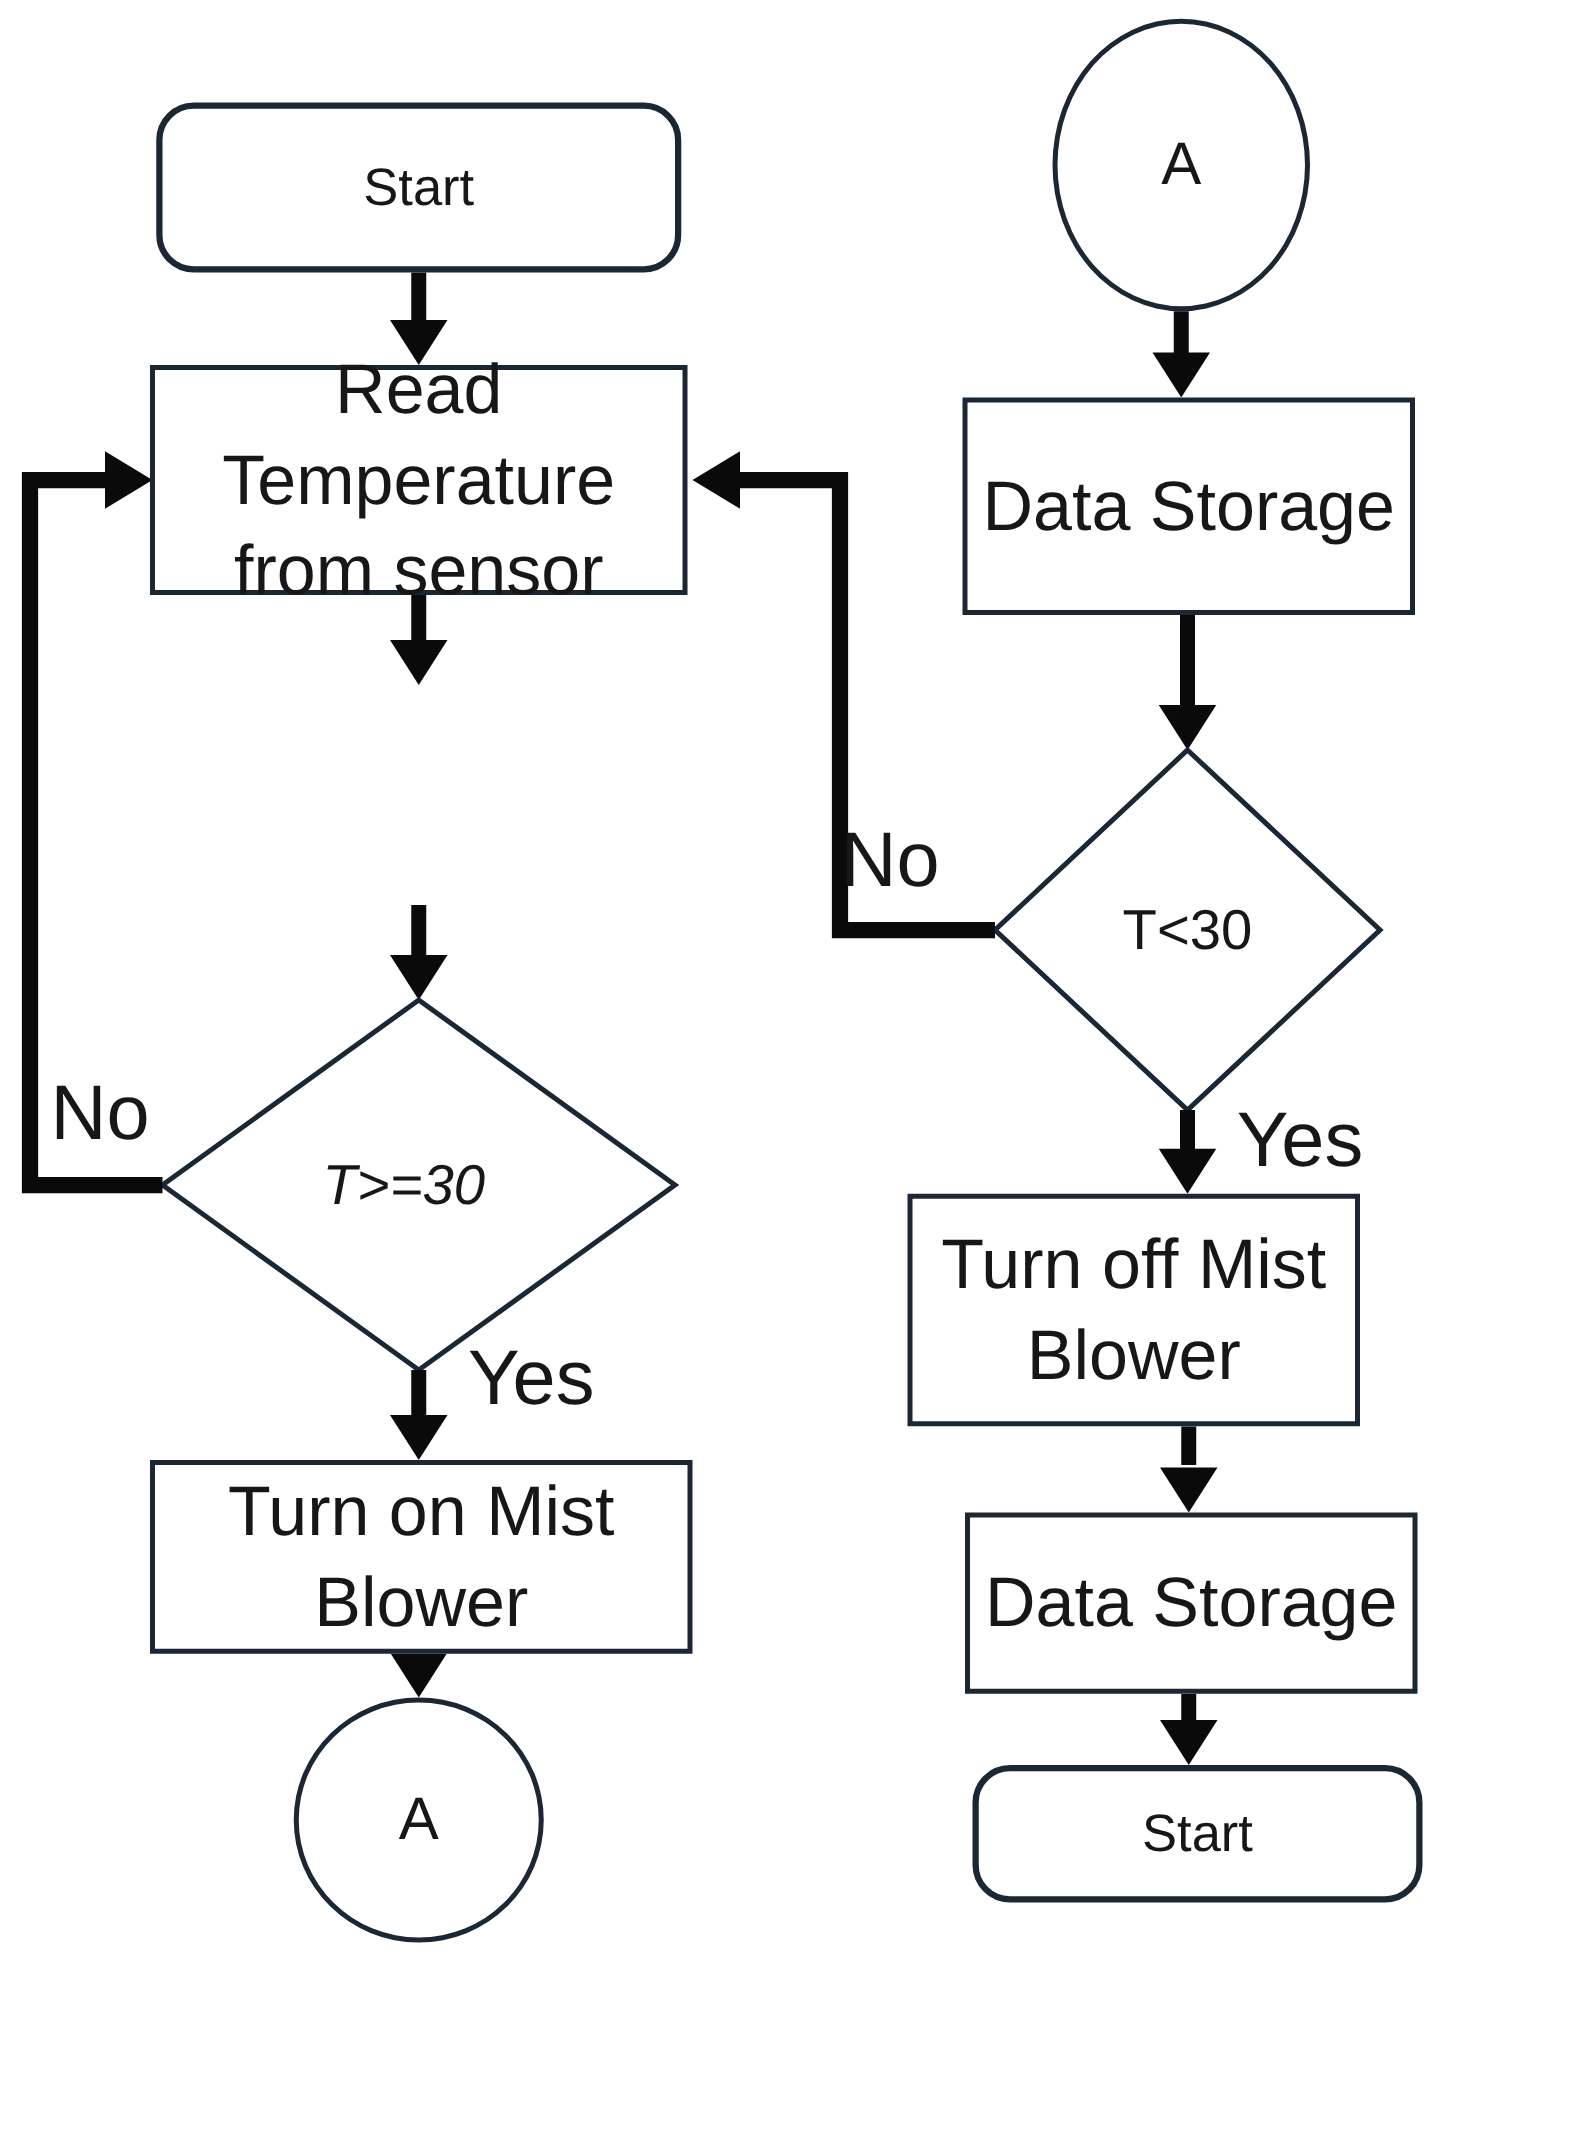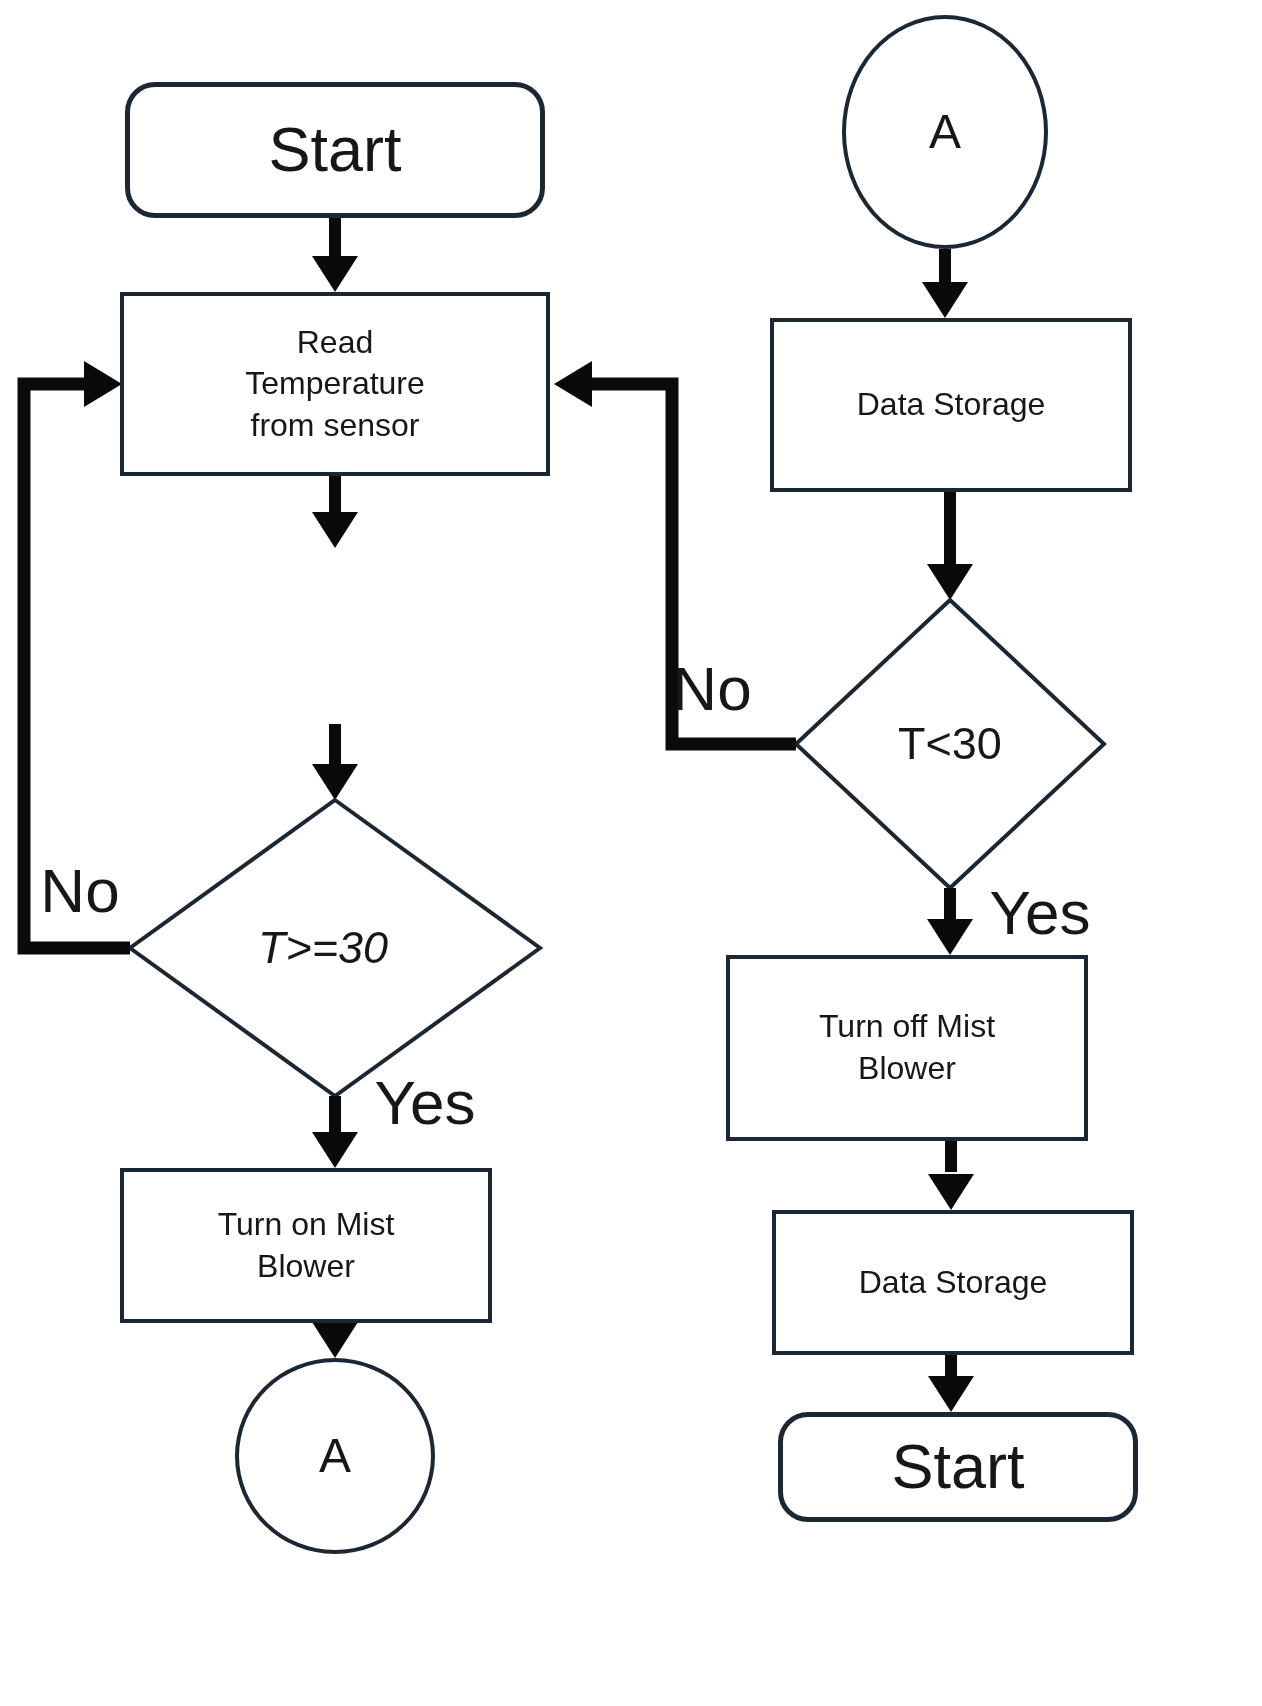--- a/index.html
+++ b/index.html
@@ -26,24 +26,24 @@
     position:absolute;
     box-sizing:border-box;
     display:flex;
     align-items:center;
     justify-content:center;
     text-align:center;
     white-space:pre-line;
     color:var(--text);
     background:#ffffff;
     border:4px solid var(--shape-stroke);
-    font-size:32px;
+    font-size:56px;
     line-height:1.3;
   }
-  .terminator{border-radius:30px;border-width:5px;font-size:63px;}
+  .terminator{border-radius:30px;border-width:5px;font-size:42px;}
   .circle{border-radius:50%;font-size:48px;}
   .plain-label{
     position:absolute;
     display:flex;
     align-items:center;
     justify-content:center;
     text-align:center;
     color:var(--text);
     font-size:62px;
     background:transparent;
@@ -105,21 +105,21 @@
 Temperature
 from sensor</div>
 
 
   <div class="plain-label decision-label" style="left:203px;top:918px;width:240px;height:60px;font-style:italic;">T&gt;=30</div>
 
   <div class="plain-label" style="left:30px;top:864px;width:100px;height:52px;">No</div>
 
   <div class="plain-label" style="left:360px;top:1074px;width:130px;height:56px;">Yes</div>
 
-  <div class="node" style="left:120px;top:1168px;width:372px;height:155px;">Turn on Mist
+  <div class="node" style="left:120px;top:1168px;width:434px;height:155px;">Turn on Mist
 Blower</div>
 
   <div class="node circle" style="left:235px;top:1358px;width:200px;height:196px;">A</div>
 
   <div class="node circle" style="left:842px;top:15px;width:206px;height:234px;">A</div>
 
   <div class="node" style="left:770px;top:318px;width:362px;height:174px;">Data Storage</div>
 
   <div class="plain-label decision-label" style="left:830px;top:714px;width:240px;height:60px;">T&lt;30</div>
 

